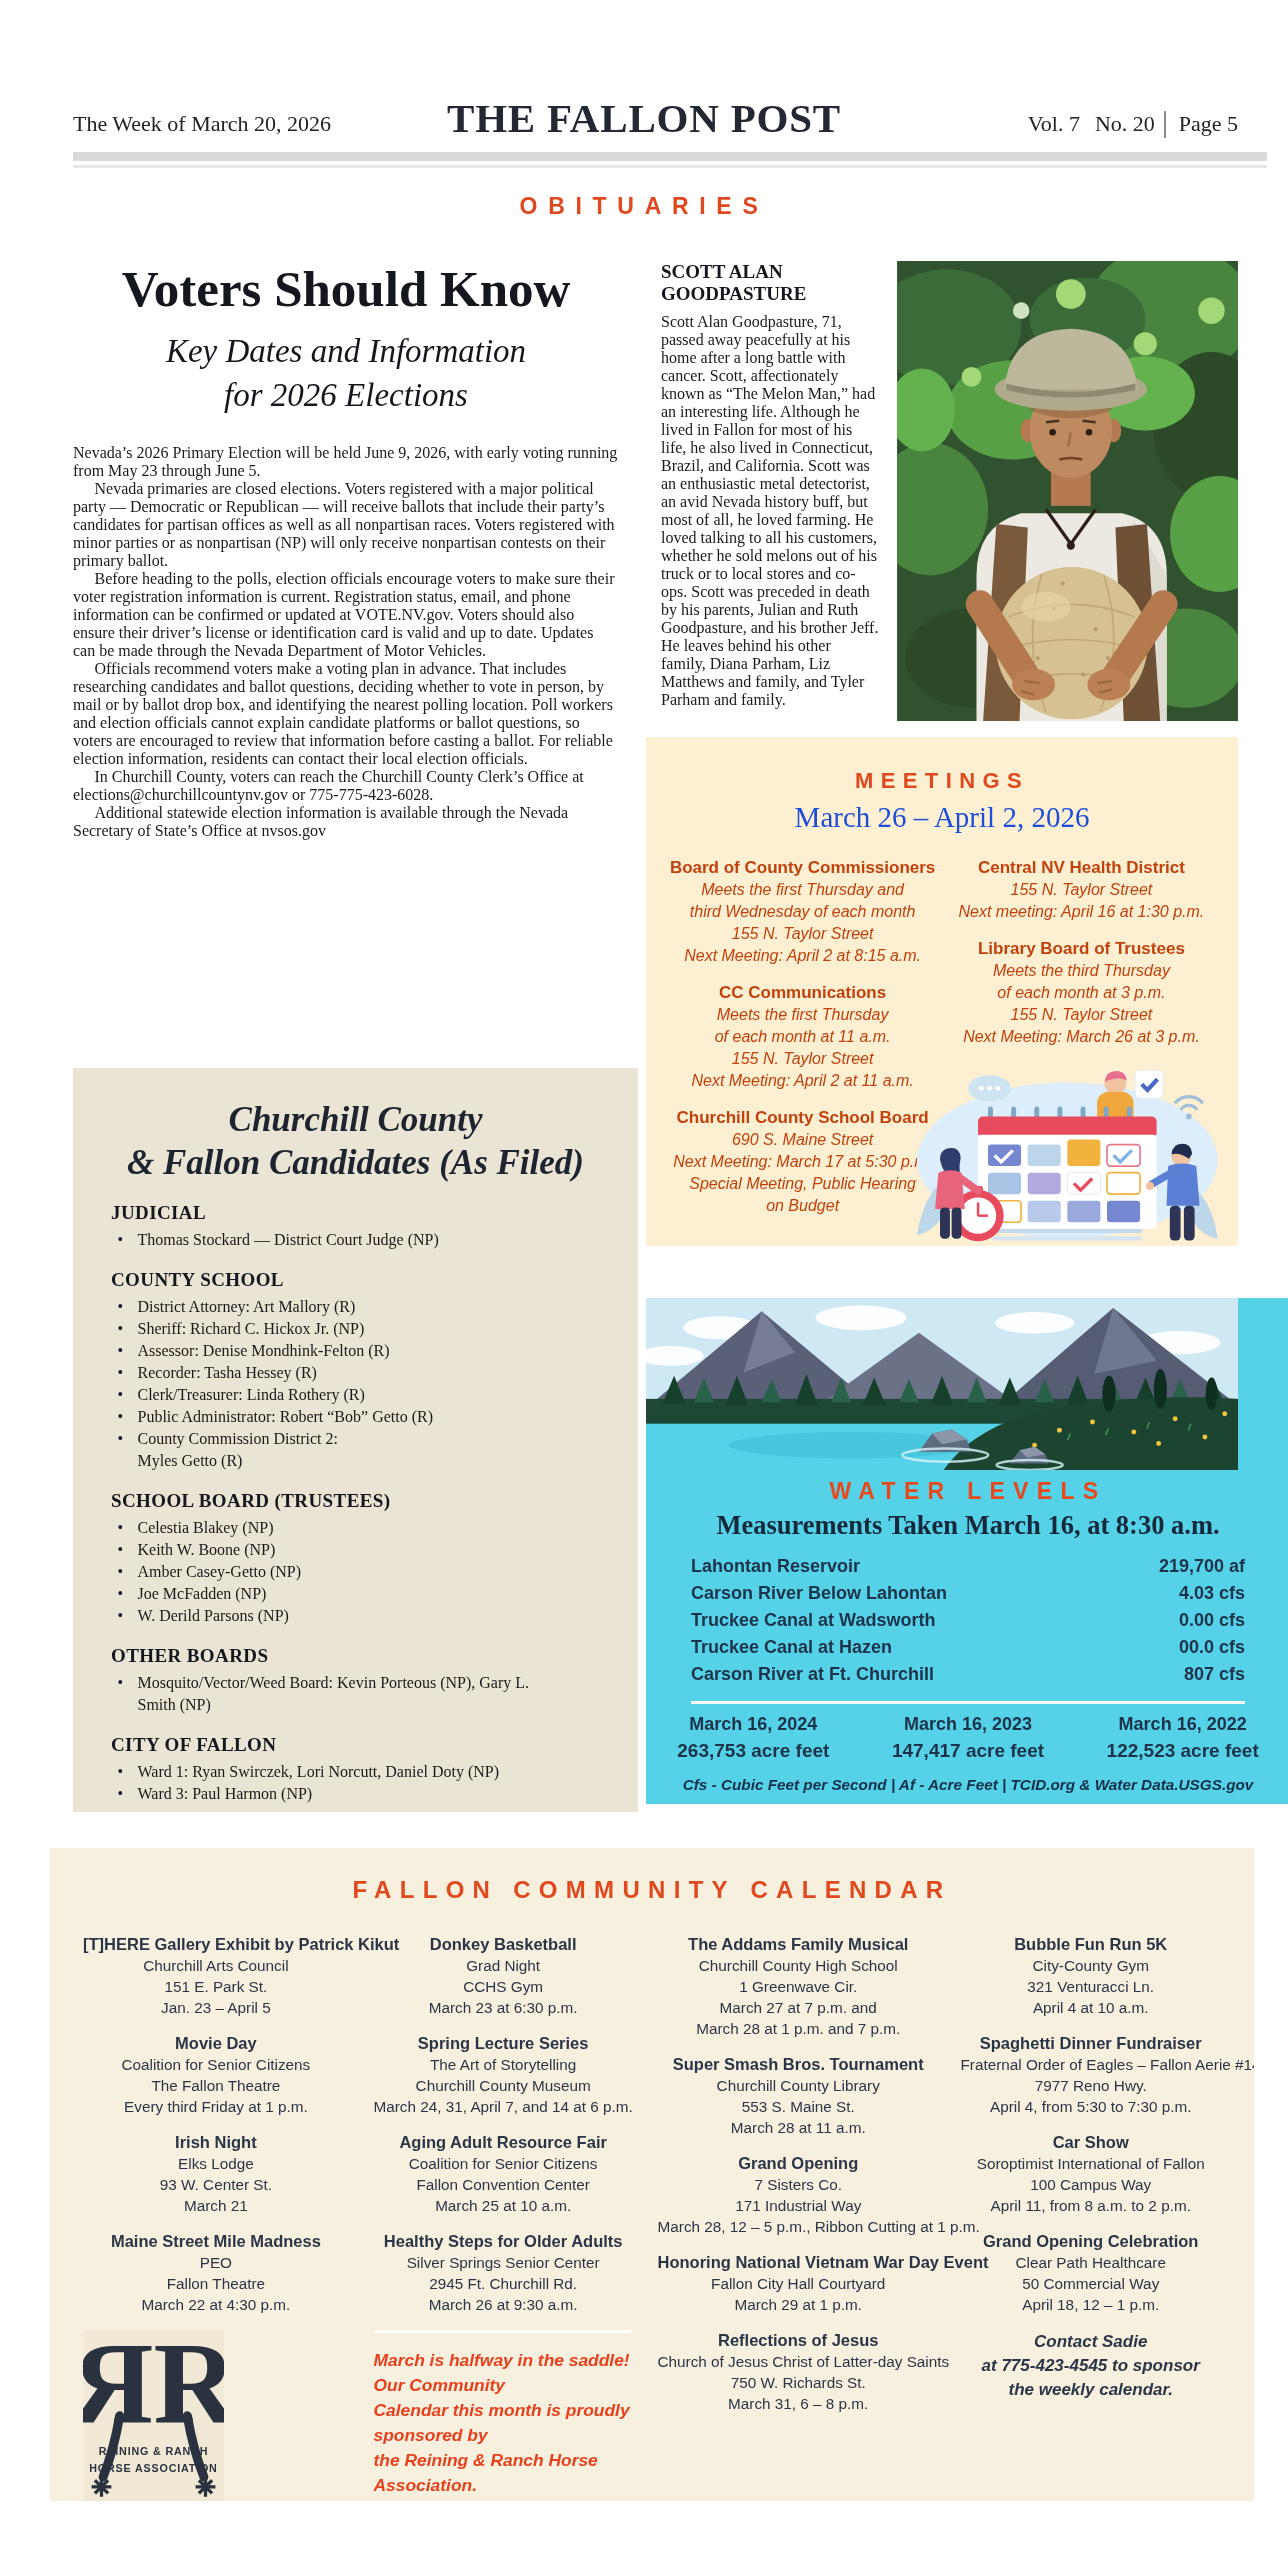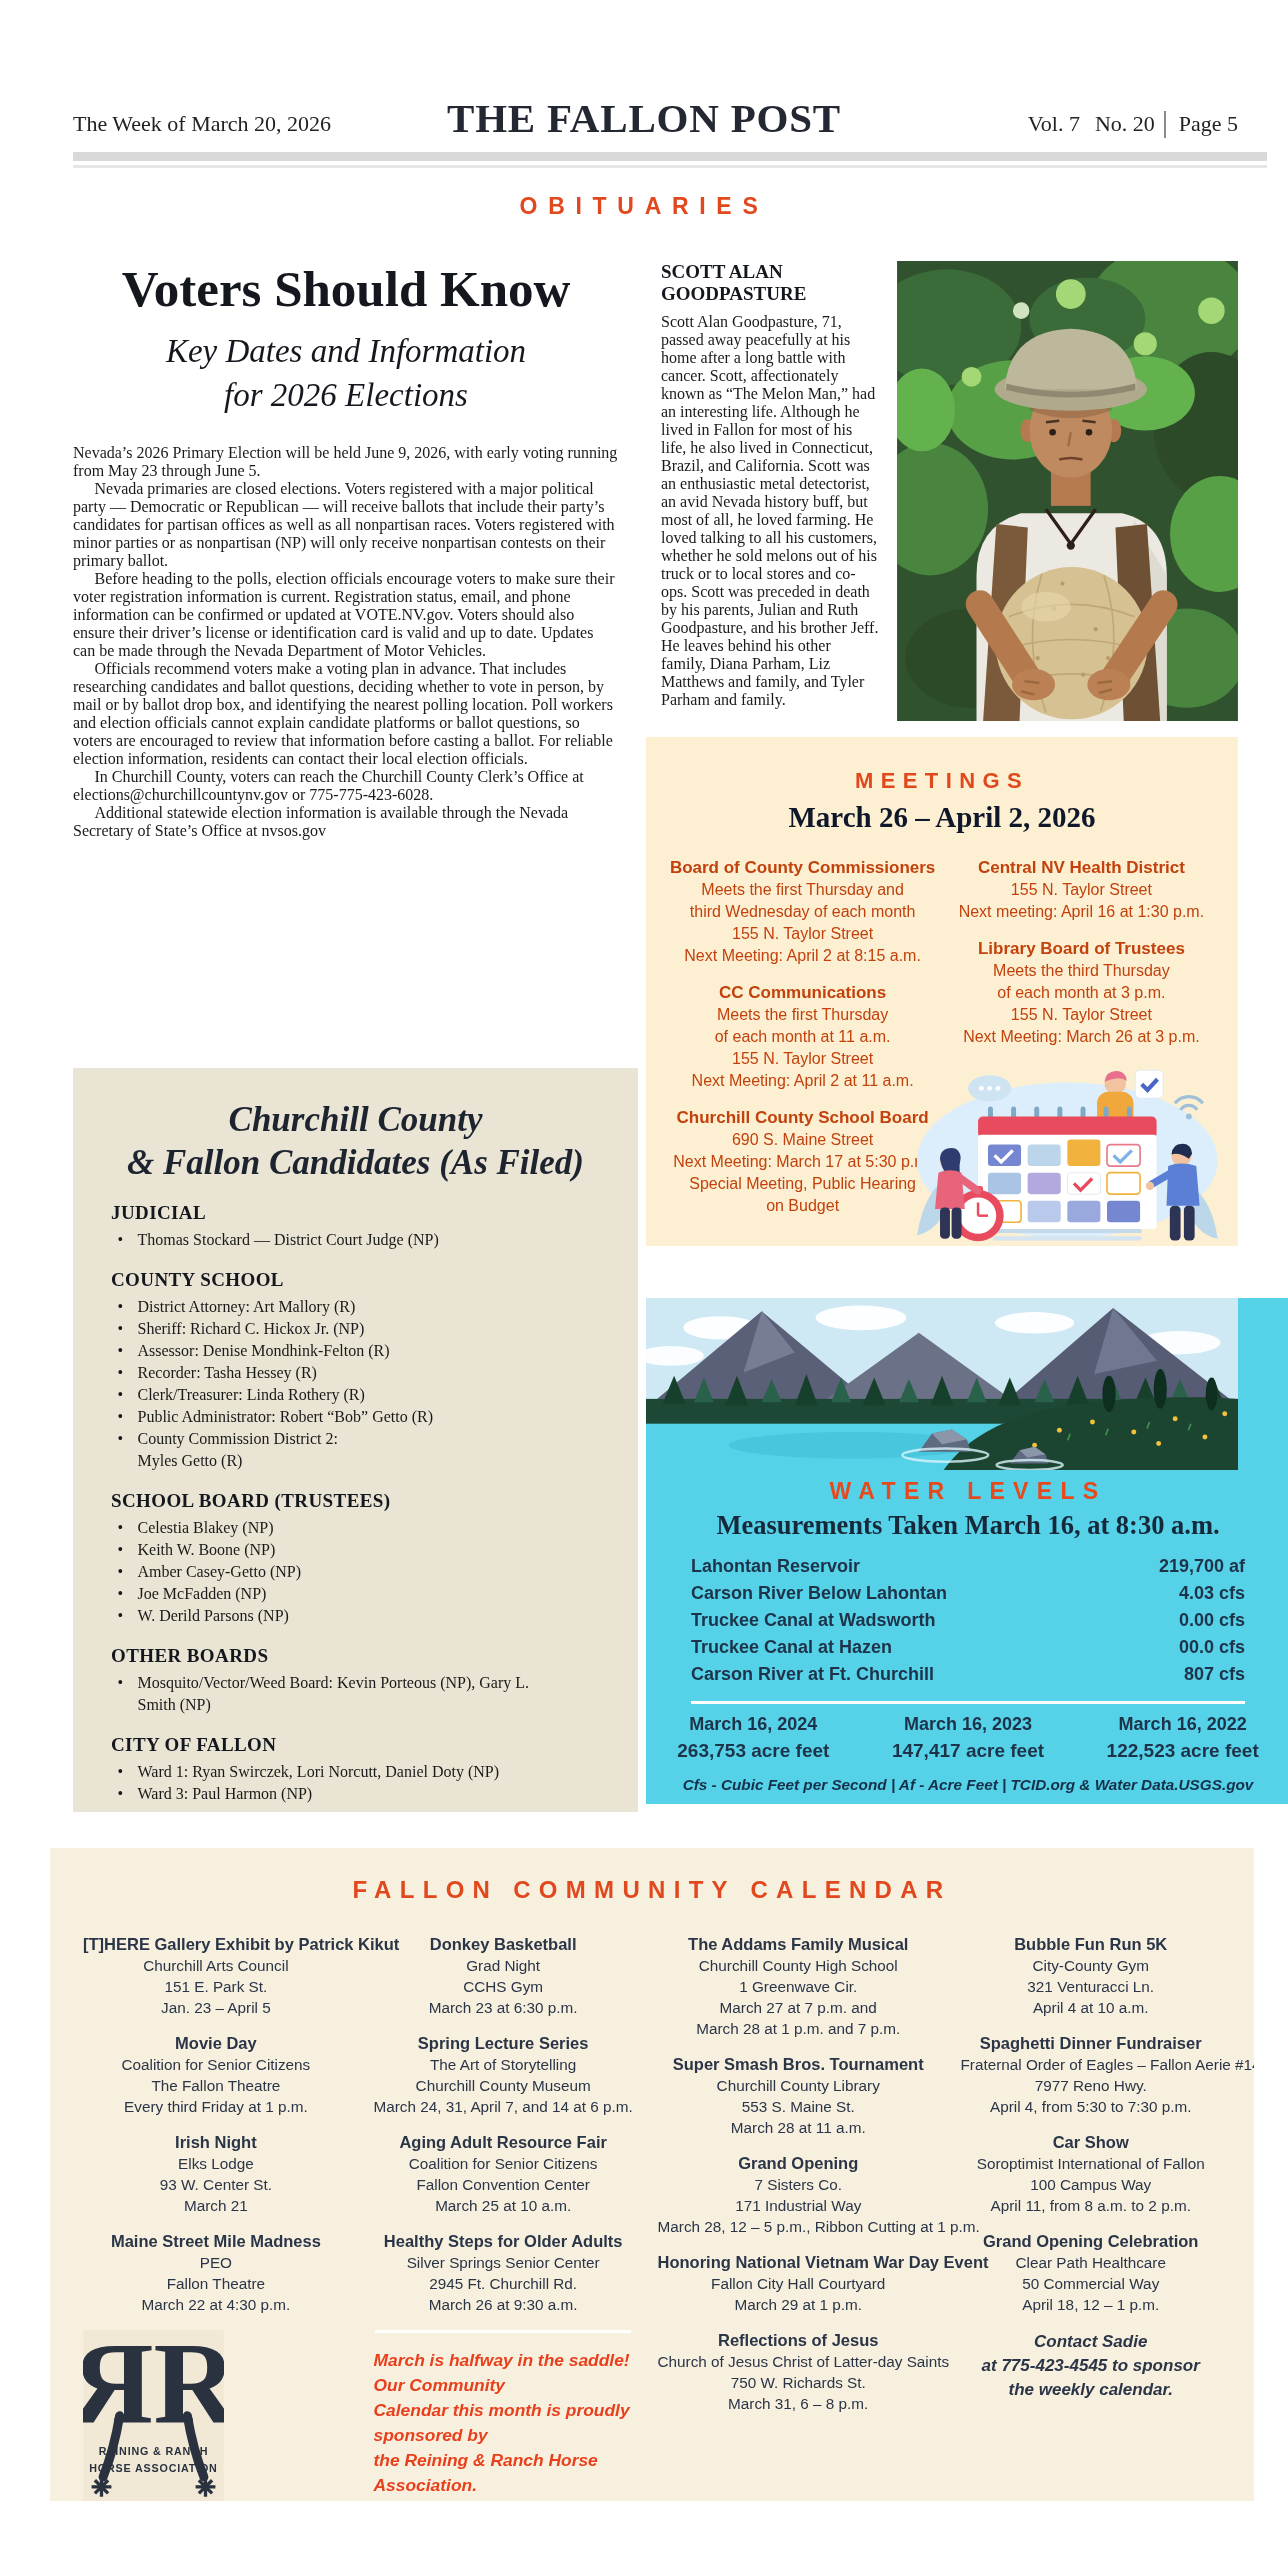--- a/index.html
+++ b/index.html
@@ -32,26 +32,26 @@
   .obit{position:absolute;left:661px;top:261px;width:577px;font-size:16px;line-height:18px;}
   .obit-photo{float:right;width:341px;height:460px;margin:0 0 8.3px 18px;}
   .obit-photo svg{display:block;width:100%;height:100%;}
   .obit h3{margin:0 0 8.3px 0;font-size:19px;line-height:22px;font-weight:bold;color:#14171d;}
   .obit p{margin:0;}
 
   
   .meetings{position:absolute;left:646px;top:737px;width:592px;height:509px;background:#fdf0d2;}
   .m-head{padding-top:31px;text-align:center;font-family:"Liberation Sans",sans-serif;
           font-weight:bold;font-size:22px;letter-spacing:7.4px;color:#e0481d;}
-  .m-date{text-align:center;font-size:29px;font-weight:bold;margin-top:6.6px;color:#0f172a;}
+  .m-date{text-align:center;font-size:29px;font-weight:normal;margin-top:6.6px;color:#1d4ed8;}
   .m-cols{display:grid;grid-template-columns:1fr 1fr;padding:23px 23px 0;column-gap:11.6px;
           font-family:"Liberation Sans",sans-serif;}
   .m-entry{text-align:center;color:#c2410c;margin-bottom:15px;}
   .m-title{font-size:17px;font-weight:bold;line-height:22px;}
-  .m-line{font-size:16px;line-height:22px;}
+  .m-line{font-size:16px;line-height:22px;font-style:italic;}
   .m-illustration{position:absolute;right:6.6px;bottom:1.7px;width:329px;height:179px;}
   .m-illustration svg{display:block;width:100%;height:100%;}
 
   
   .candidates{position:absolute;left:73px;top:1068px;width:565px;height:744px;
               background:#e9e4d3;box-sizing:border-box;padding:30px 38px;overflow:hidden;}
   .cand-title{text-align:center;font-size:35px;line-height:43px;font-weight:bold;
               font-style:italic;color:#1d2430;margin-bottom:15px;}
   .cand-section h4{margin:18px 0 5px 0;font-size:19px;font-weight:bold;color:#14171d;letter-spacing:0.4px;}
   .cand-section ul{margin:0;padding:0;list-style:none;}

